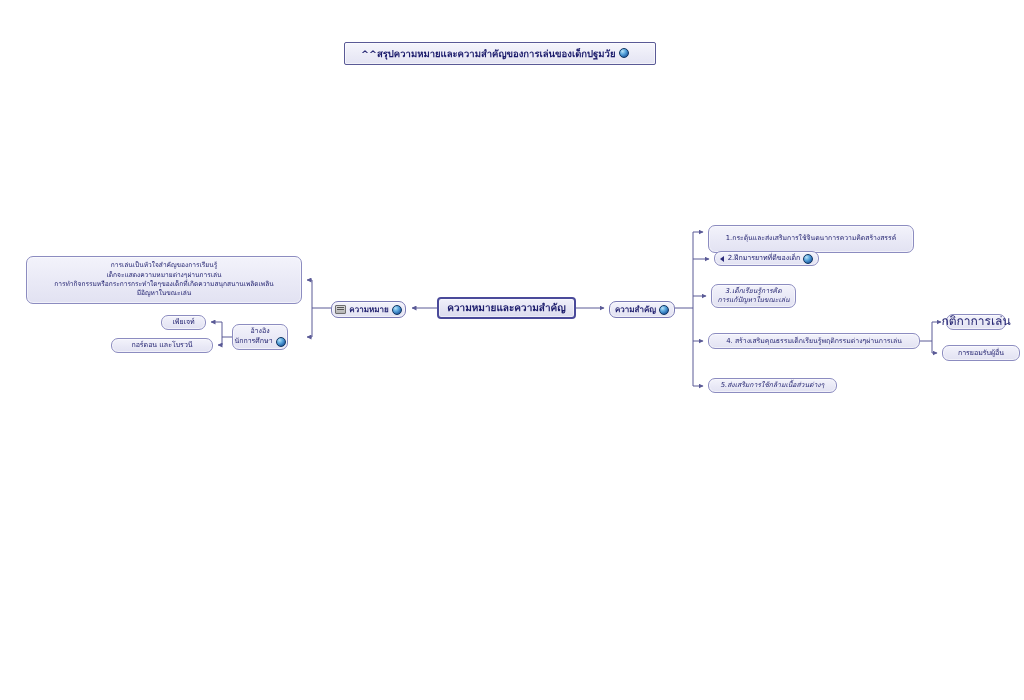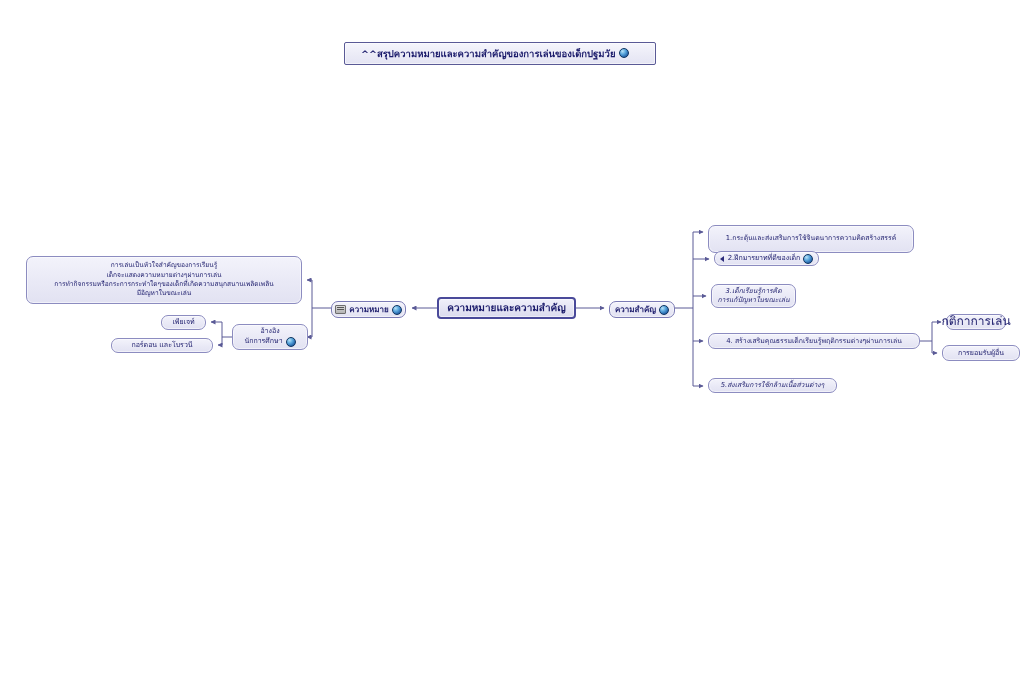--- a/index.html
+++ b/index.html
@@ -99,21 +99,21 @@
     font-size: 6.6px;
     line-height: 1.42;
     white-space: normal;
     flex-direction: column;
   }
 
   
   #node-reference {
     left: 232px;
     top: 324px;
-    width: 76px;
+    width: 56px;
     height: 26px;
     font-size: 7px;
     line-height: 1.35;
     flex-direction: column;
   }
 
   #node-piaget { left: 161px; top: 315px; width: 45px; height: 15px; font-size: 7px; }
   #node-gordon { left: 111px; top: 338px; width: 102px; height: 15px; font-size: 7px; text-align: center; }
 
   

